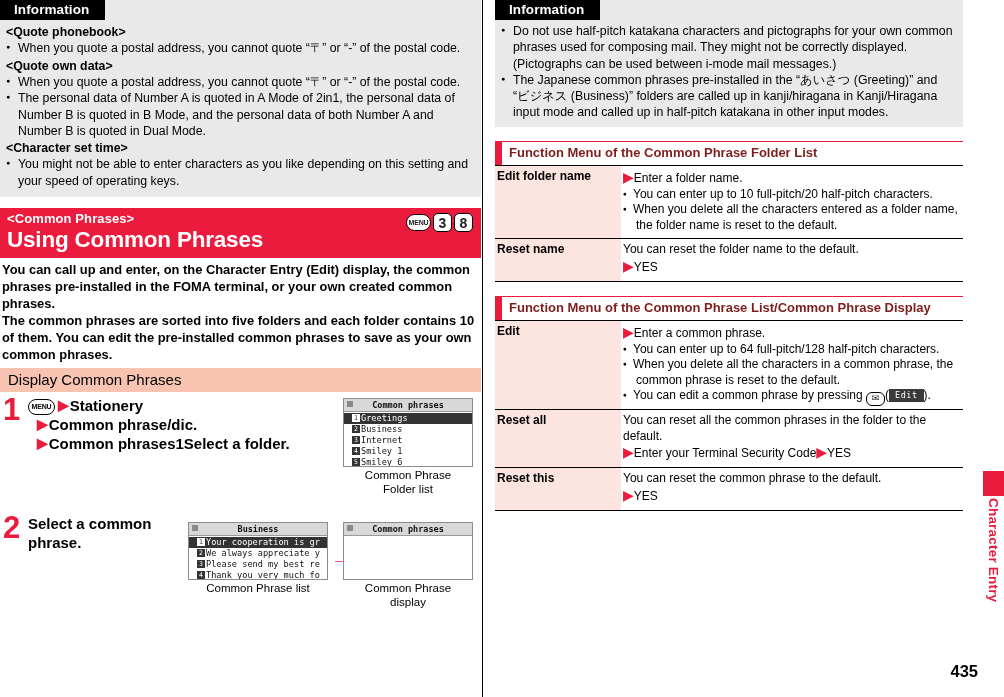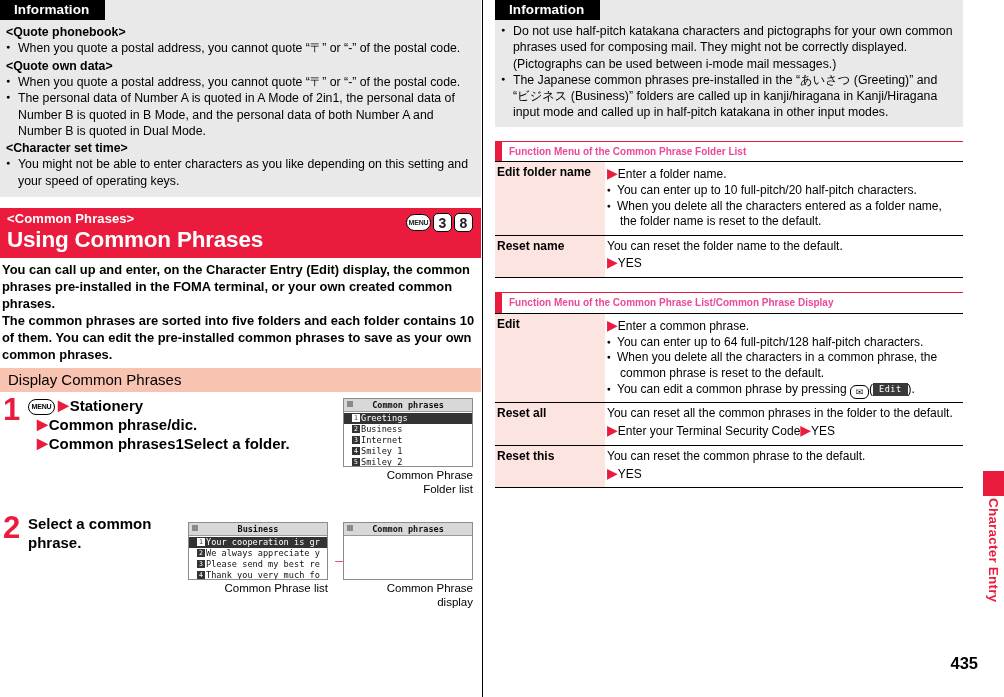--- a/index.html
+++ b/index.html
@@ -113,46 +113,46 @@
   .shot-row { font-size:8.6px; line-height:1.27; white-space:nowrap; padding-left:8px; color:#111; }
   .shot-row.sel { background:#333; color:#fff; }
   .rowno {
     display:inline-block; width:8px; height:8px; line-height:8px;
     background:#333; color:#fff; font-size:6.5px; text-align:center;
     margin-right:1px; position:relative; top:-1px;
   }
   .shot-row.sel .rowno { background:#fff; color:#333; }
   .shot-text { font-size:8.6px; line-height:1.33; color:#111; padding:1px 1px 0 1px; }
 
-  .caption { text-align:right; font-size:11.5px; line-height:1.2; margin-top:2px; }
+  .caption { text-align:center; font-size:11.5px; line-height:1.2; margin-top:2px; }
 
   .arrow-r { color:#ea1b3d; font-size:20px; font-weight:bold; line-height:1; }
 
   
   .sec-head {
     position:relative;
     border-top:1px solid #ea1b3d;
     padding:4px 0 4px 12px;
     margin-top:14px;
   }
   .sec-head::before {
     content:""; position:absolute; left:0; top:0; bottom:0;
     width:7px; background:#ea1b3d;
   }
   .sec-head .txt {
-    color:#ec4899; font-size:10px; font-weight:bold; line-height:1.15;
+    color:#7f1d1d; font-size:13px; font-weight:bold; line-height:1.15;
     padding-left:2px;
   }
 
   
   table.fn { width:100%; border-collapse:collapse; table-layout:fixed; }
   table.fn td { vertical-align:top; border-top:1px solid #000; padding:3px 2px 5px 2px; }
   table.fn tr:last-child td { border-bottom:1px solid #000; }
   td.lbl {
-    width:110px; background:#fce5e0;
+    width:126px; background:#fce5e0;
     font-size:12px; font-weight:bold;
     padding-left:2px; padding-right:3px;
   }
   td.val { padding-left:8px; font-size:12px; line-height:1.3; }
   .val-lead { font-size:12px; font-weight:normal; }
   .val-plain { font-size:12px; }
   .val-bullet { position:relative; padding-left:10px; font-size:12px; line-height:1.3; }
   .val-bullet::before { content:"\25CF"; position:absolute; left:0; top:0; font-size:6.5px; line-height:2.05; }
   .val-sub { padding-left:12px; font-size:12px; line-height:1.3; }
 
@@ -177,21 +177,21 @@
   #edge-tab .block { width:21px; height:25px; background:#ea1b3d; }
   #edge-tab .label {
     color:#ea1b3d; font-size:13.5px; font-weight:bold;
     writing-mode:vertical-rl; text-orientation:mixed;
     margin-top:2px; letter-spacing:.2px; white-space:nowrap;
     padding-left:3px;
   }
 
   
   #page-no {
-    position:absolute; right:26px; bottom:24px;
+    position:absolute; right:26px; bottom:16px;
     font-size:16.5px; font-weight:bold; color:#000;
   }
 </style>
 </head>
 <body>
 
 <div id="page">
 
   <div id="col-divider"></div>
 
@@ -268,21 +268,21 @@
             <div class="shot-row">
               <span class="rowno">2</span><span>Business</span>
             </div>
             <div class="shot-row">
               <span class="rowno">3</span><span>Internet</span>
             </div>
             <div class="shot-row">
               <span class="rowno">4</span><span>Smiley 1</span>
             </div>
             <div class="shot-row">
-              <span class="rowno">5</span><span>Smiley 2</span>
+              <span class="rowno">5</span><span>Smiley 6</span>
             </div>
           </div>
         </div>
         <div class="caption" style="white-space:pre-line;">Common Phrase
 Folder list</div>
       </div>
     </div>
 
     <div class="step" style="margin-top:22px;">
       <div class="step-num">2</div>

